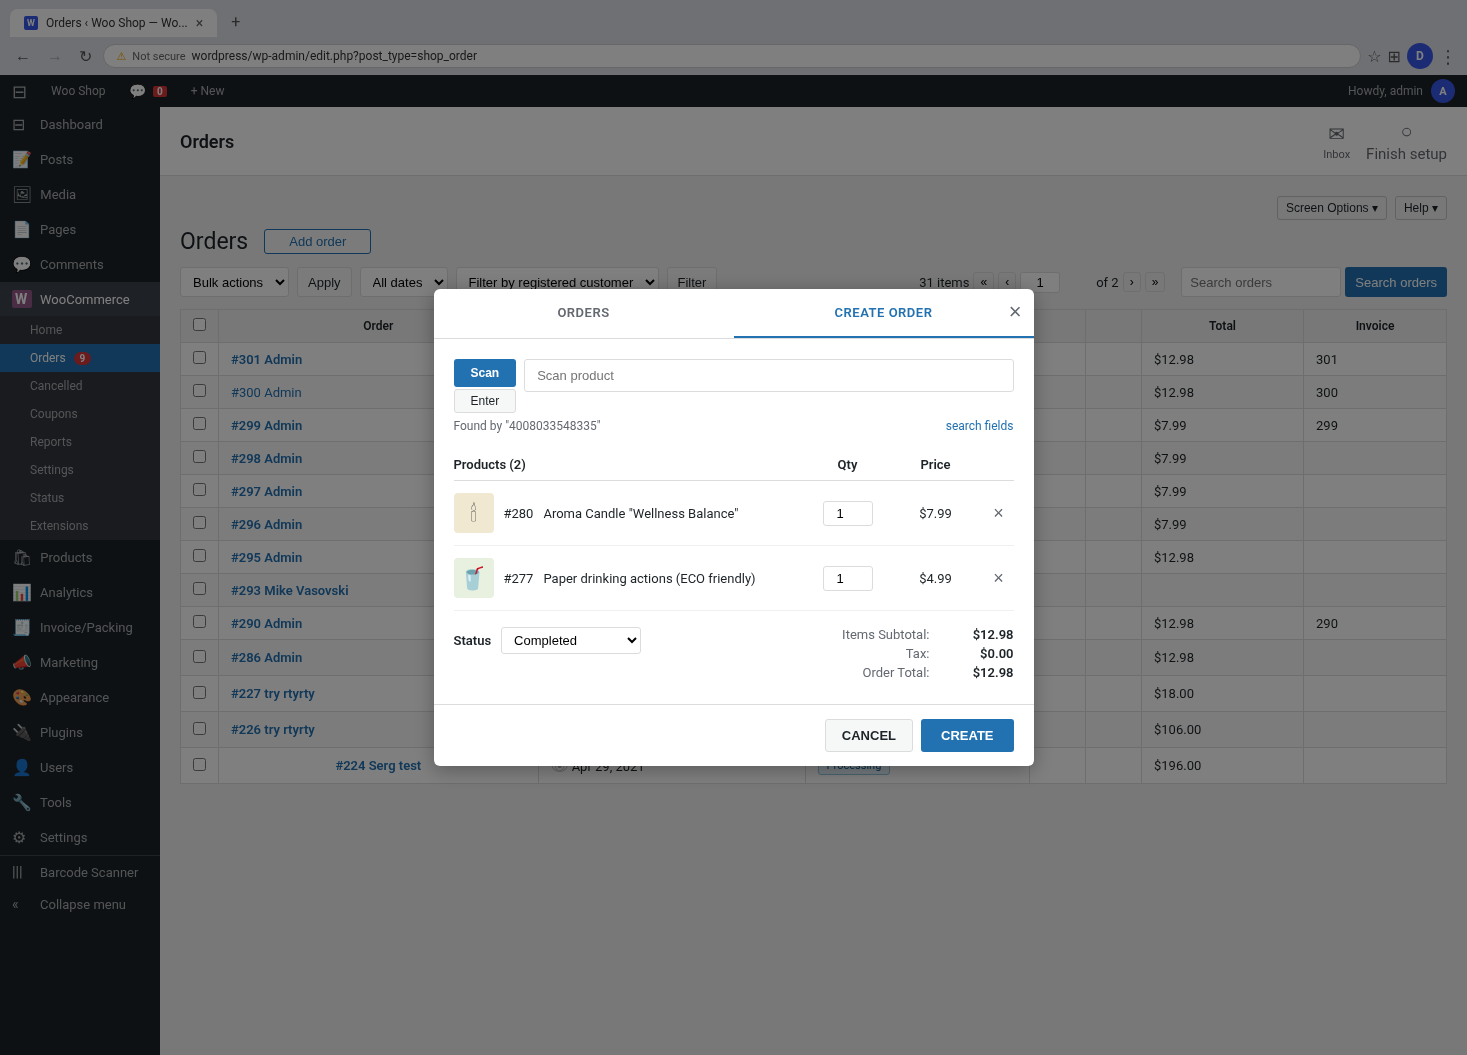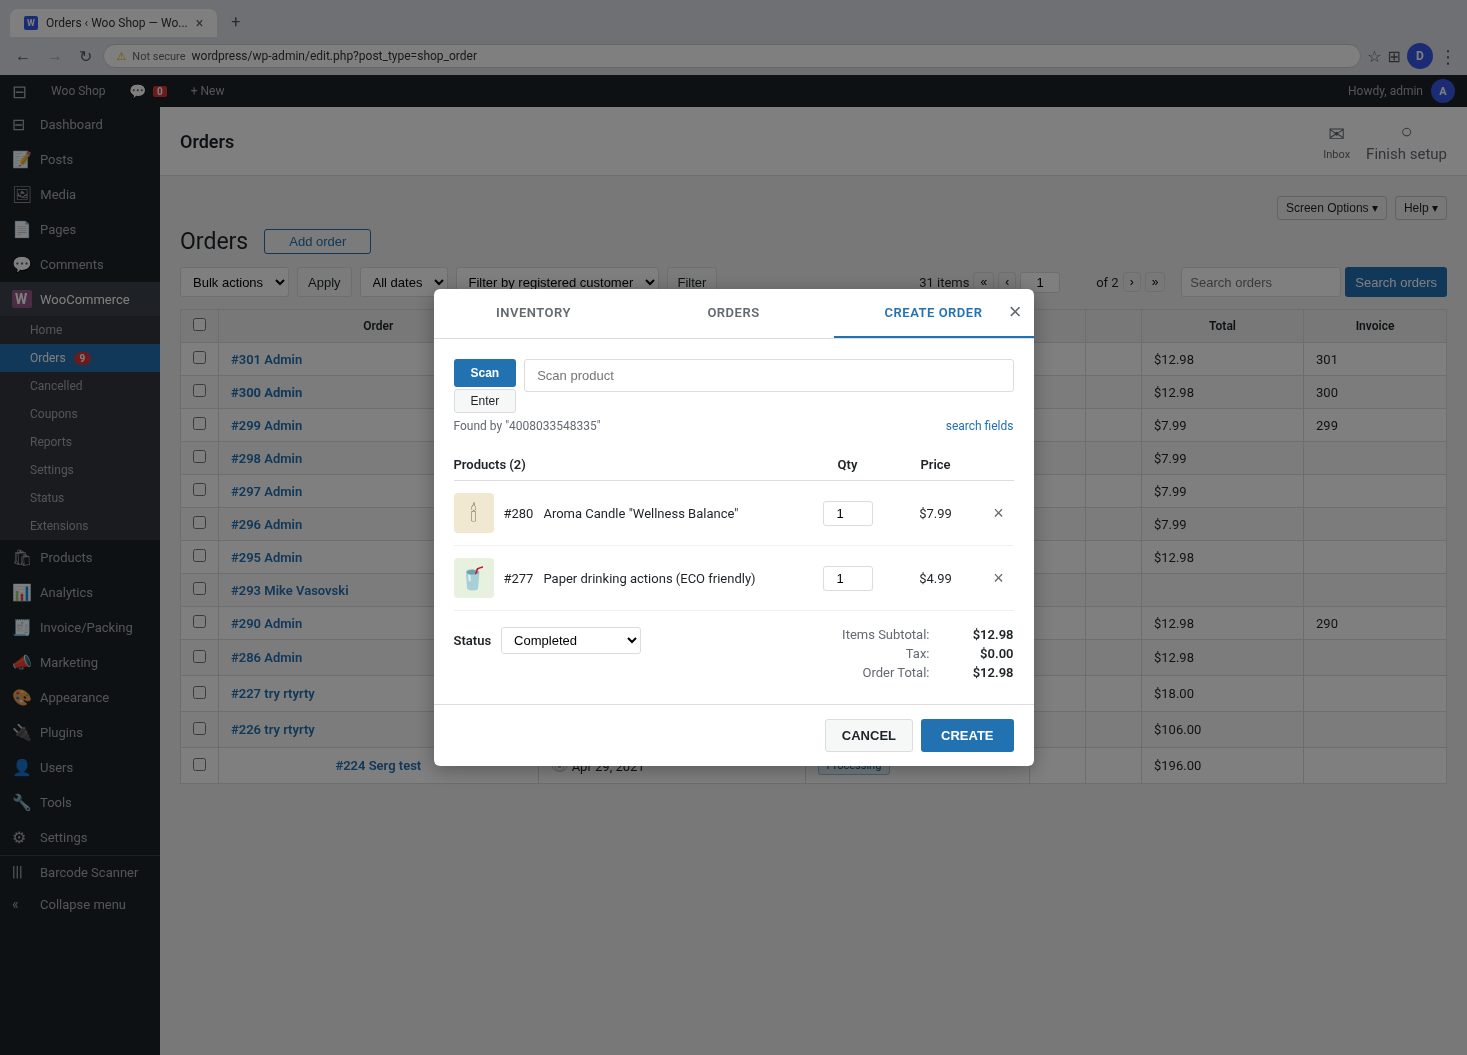--- a/index.html
+++ b/index.html
@@ -232,21 +232,21 @@
             <td style="border:1px solid #dcdcde;padding:8px 12px;"><a style="color:#2271b1;cursor:pointer;font-weight:600;">#301 Admin</a></td>
             <td style="border:1px solid #dcdcde;padding:8px 12px;"></td>
             <td style="border:1px solid #dcdcde;padding:8px 12px;"></td>
             <td style="border:1px solid #dcdcde;padding:8px 12px;"></td>
             <td style="border:1px solid #dcdcde;padding:8px 12px;"></td>
             <td style="border:1px solid #dcdcde;padding:8px 12px;">$12.98</td>
             <td style="border:1px solid #dcdcde;padding:8px 12px;">301</td>
           </tr>
           <tr style="background:#f9f9f9;">
             <td style="border:1px solid #dcdcde;padding:8px 12px;background:#f9f9f9;"><input type="checkbox" style=""></td>
-            <td style="border:1px solid #dcdcde;padding:8px 12px;background:#f9f9f9;"><a style="color:#2271b1;cursor:pointer;font-weight:700;">#300 Admin</a></td>
+            <td style="border:1px solid #dcdcde;padding:8px 12px;background:#f9f9f9;"><a style="color:#2271b1;cursor:pointer;font-weight:400;">#300 Admin</a></td>
             <td style="border:1px solid #dcdcde;padding:8px 12px;background:#f9f9f9;"></td>
             <td style="border:1px solid #dcdcde;padding:8px 12px;background:#f9f9f9;"></td>
             <td style="border:1px solid #dcdcde;padding:8px 12px;background:#f9f9f9;"></td>
             <td style="border:1px solid #dcdcde;padding:8px 12px;background:#f9f9f9;"></td>
             <td style="border:1px solid #dcdcde;padding:8px 12px;background:#f9f9f9;">$12.98</td>
             <td style="border:1px solid #dcdcde;padding:8px 12px;background:#f9f9f9;">300</td>
           </tr>
           <tr>
             <td style="border:1px solid #dcdcde;padding:8px 12px;"><input type="checkbox" style=""></td>
             <td style="border:1px solid #dcdcde;padding:8px 12px;"><a style="color:#2271b1;cursor:pointer;font-weight:600;">#299 Admin</a></td>
@@ -380,21 +380,20 @@
         </tbody>
       </table>
     </div>
   </div>
 </div>
 
 <div style="position:fixed;top:0;left:0;right:0;bottom:0;background:rgba(0,0,0,0.5);z-index:1000;display:flex;align-items:center;justify-content:center;">
   <div style="background:#fff;border-radius:6px;width:600px;max-width:95vw;box-shadow:0 4px 20px rgba(0,0,0,0.3);overflow:hidden;position:relative;">
 
     <div style="border-bottom:1px solid #dcdcde;display:flex;position:relative;">
-      <div style="flex:1;padding:16px 10px;text-align:center;font-size:13px;font-weight:600;color:#646970;cursor:pointer;border-bottom:2px solid transparent;text-transform:uppercase;letter-spacing:0.5px;">INVENTORY</div>
       <div style="flex:1;padding:16px 10px;text-align:center;font-size:13px;font-weight:600;color:#646970;cursor:pointer;border-bottom:2px solid transparent;text-transform:uppercase;letter-spacing:0.5px;">ORDERS</div>
       <div style="flex:1;padding:16px 10px;text-align:center;font-size:13px;font-weight:600;color:#2271b1;cursor:pointer;border-bottom:2px solid #2271b1;text-transform:uppercase;letter-spacing:0.5px;">CREATE ORDER</div>
       <button style="position:absolute;top:12px;right:12px;background:none;border:none;font-size:22px;cursor:pointer;color:#646970;line-height:1;">×</button>
     </div>
 
     <div style="padding:20px;">
 
       <div style="display:flex;gap:8px;align-items:flex-start;margin-bottom:6px;">
         <div style="display:flex;flex-direction:column;gap:2px;">
           <button style="background:#2271b1;color:white;border:none;padding:7px 16px;border-radius:3px;cursor:pointer;font-size:12px;font-weight:600;">Scan</button>

